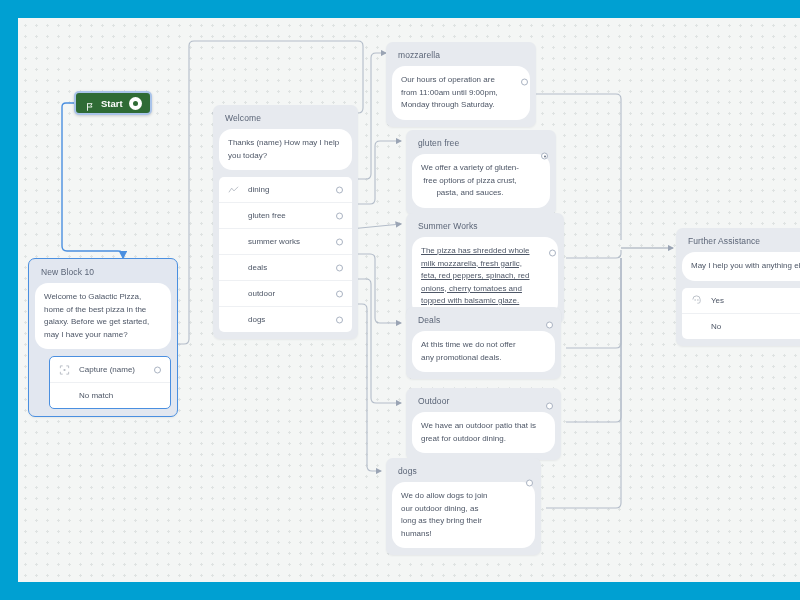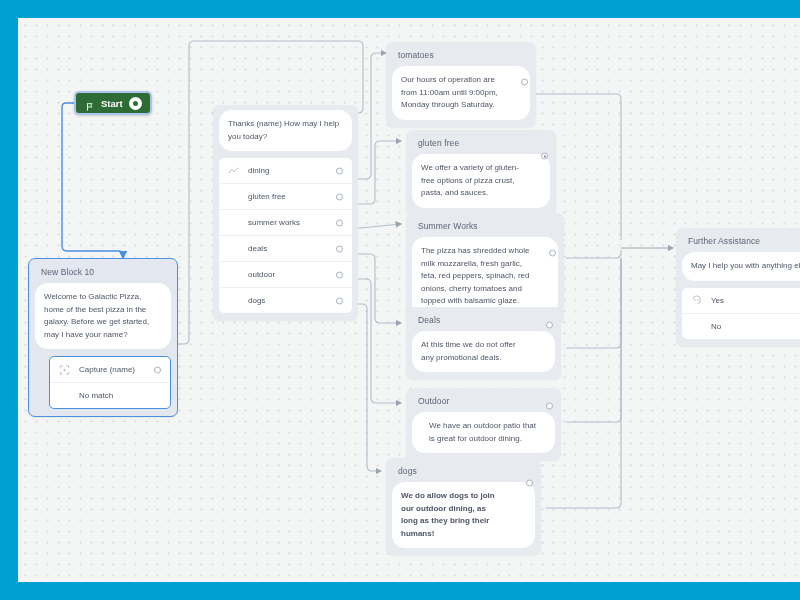--- a/index.html
+++ b/index.html
@@ -176,20 +176,21 @@
           <span class="lbl">Capture (name)</span>
           <span class="port"></span>
         </div>
         <div class="row">
           <span class="lbl">No match</span>
         </div>
       </div>
     </div>
 
     <div class="node" style="left:195px;top:87px;width:145px;">
+      <div class="title">Welcome</div>
       <div class="card">
         <div class="bubble">Thanks (name) How may I help you today?</div>
       </div>
       <div class="rowlist" style="margin-top:7px;">
         <div class="row">
           <span class="rowicon">
             <svg viewBox="0 0 24 24" width="11" height="11">
                 <path d="M2 17 L8 8 L13 14 L22 5" fill="none" stroke="#7b8494" stroke-width="2"></path>
               </svg>
           </span>
@@ -213,63 +214,63 @@
           <span class="port"></span>
         </div>
         <div class="row">
           <span class="lbl">dogs</span>
           <span class="port"></span>
         </div>
       </div>
     </div>
 
     <div class="node" style="left:368px;top:24px;width:150px;">
-      <div class="title">tomatoes</div>
+      <div class="title">mozzarella</div>
       <div class="card">
         <div class="bubble" style="padding-right:24px;">Our hours of operation are from 11:00am until 9:00pm, Monday through Saturday.</div>
         <span class="port" style="top:40px;"></span>
       </div>
     </div>
 
     <div class="node" style="left:388px;top:112px;width:150px;">
       <div class="title">gluten free</div>
       <div class="card">
-        <div class="bubble" style="padding-right:31px;">We offer a variety of gluten-free options of pizza crust, pasta, and sauces.</div>
+        <div class="bubble" style="padding-right:31px;text-align:center;">We offer a variety of gluten-free options of pizza crust, pasta, and sauces.</div>
         <span class="port filled" style="top:26px;"></span>
       </div>
     </div>
 
     <div class="node" style="left:388px;top:195px;width:158px;">
       <div class="title">Summer Works</div>
       <div class="card">
-        <div class="bubble" style="padding-right:28px;">The pizza has shredded whole milk mozzarella, fresh garlic, feta, red peppers, spinach, red onions, cherry tomatoes and topped with balsamic glaze.</div>
+        <div class="bubble" style="padding-right:28px;text-decoration:underline;">The pizza has shredded whole milk mozzarella, fresh garlic, feta, red peppers, spinach, red onions, cherry tomatoes and topped with balsamic glaze.</div>
         <span class="port" style="top:40px;"></span>
       </div>
     </div>
 
     <div class="node" style="left:388px;top:289px;width:155px;">
       <div class="title">Deals</div>
       <div class="card">
         <div class="bubble" style="padding-right:28px;">At this time we do not offer any promotional deals.</div>
         <span class="port" style="top:18px;"></span>
       </div>
     </div>
 
     <div class="node" style="left:388px;top:370px;width:155px;">
       <div class="title">Outdoor</div>
       <div class="card">
-        <div class="bubble" style="padding-right:16px;margin-left:8px;">We have an outdoor patio that is great for outdoor dining.</div>
+        <div class="bubble" style="padding-right:16px;">We have an outdoor patio that is great for outdoor dining.</div>
         <span class="port" style="top:18px;"></span>
       </div>
     </div>
 
     <div class="node" style="left:368px;top:440px;width:155px;">
       <div class="title">dogs</div>
       <div class="card">
-        <div class="bubble" style="padding-right:40px;font-weight:bold;">We do allow dogs to join our outdoor dining, as long as they bring their humans!</div>
+        <div class="bubble" style="padding-right:40px;">We do allow dogs to join our outdoor dining, as long as they bring their humans!</div>
         <span class="port" style="top:25px;"></span>
       </div>
     </div>
 
     <div class="node" style="left:658px;top:210px;width:150px;">
       <div class="title">Further Assistance</div>
       <div class="card">
         <div class="bubble" style="white-space:nowrap;overflow:hidden;">May I help you with anything el</div>
       </div>
       <div class="rowlist" style="margin-top:7px;">

